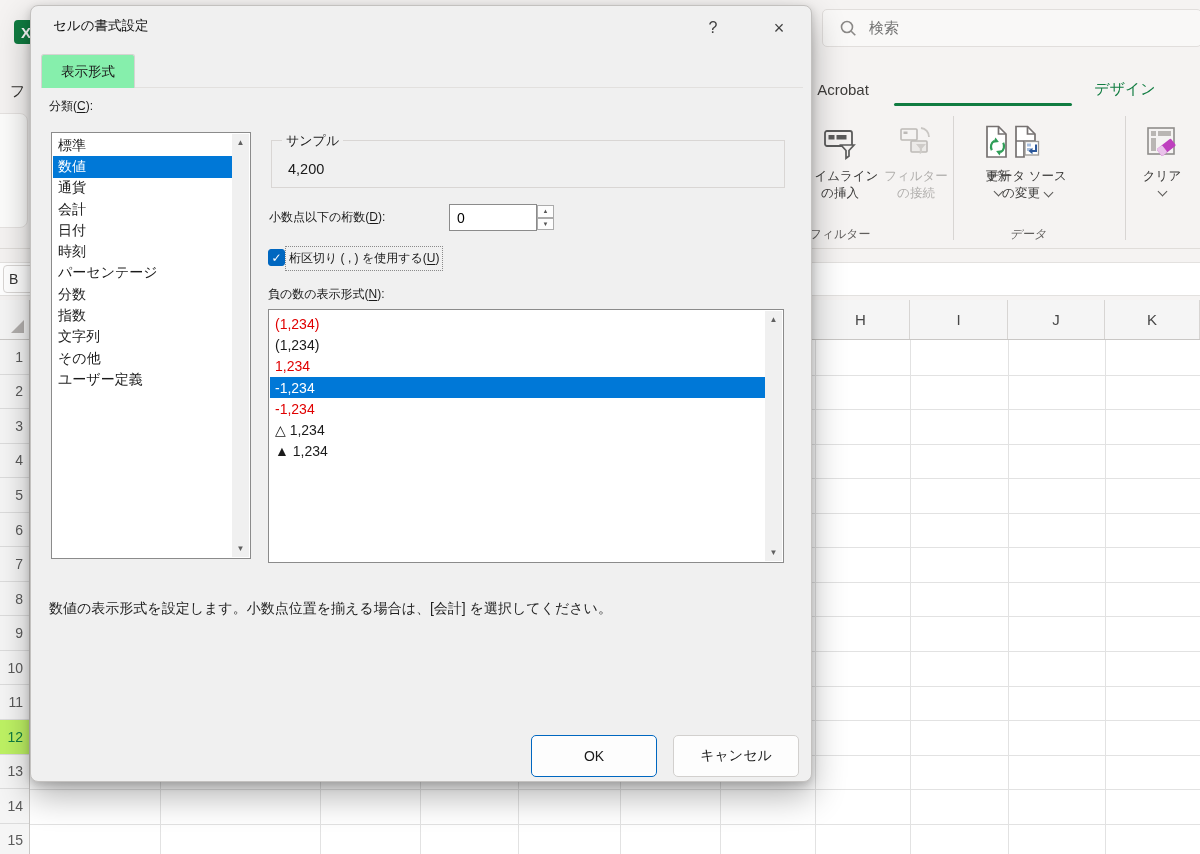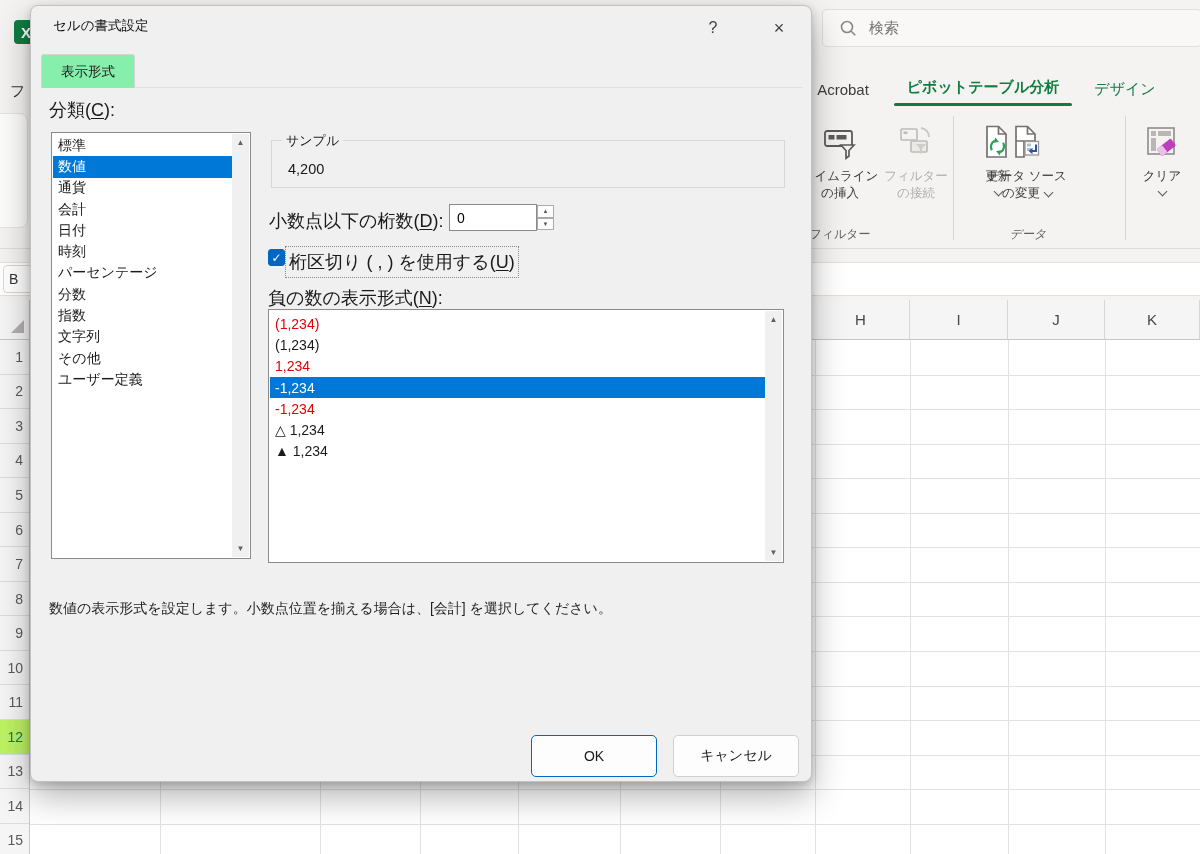--- a/index.html
+++ b/index.html
@@ -71,21 +71,21 @@
             border:1px solid #c3c1bf; border-radius:8px; z-index:50;
             box-shadow: 0 14px 34px rgba(0,0,0,.30), 0 3px 8px rgba(0,0,0,.18); }
   #dlg-title { left:22px; top:11px; font-size:13.5px; color:#111; }
   .cap-btn { top:8px; width:32px; height:28px; display:flex; align-items:center; justify-content:center;
              font-size:16px; color:#404040; }
   #dlg-tab { left:10px; top:48px; width:94px; height:34px; background:#86efac;
              border:1px solid #d6d4d2; border-bottom:none; border-radius:3px 3px 0 0;
              display:flex; align-items:center; justify-content:center; font-size:13.5px; z-index:2;}
   #dlg-tabline { left:10px; top:81px; width:762px; height:1px; background:#e2e0de; }
 
-  .lbl { font-size:18px; color:#1a1a1a; white-space:nowrap; }
+  .lbl { font-size:12px; color:#1a1a1a; white-space:nowrap; }
   .lbl u { text-underline-offset:2px; }
 
   .listbox { background:#fff; border:1px solid #8b8b8b; }
   .li { height:21.3px; font-size:14px; display:flex; align-items:center; padding-left:5px;
         white-space:pre; color:#1a1a1a; }
   .li.sel { background:#0078D7; color:#fff; }
   .li.red { color:#E00000; }
 
   .sbar { position:absolute; top:1px; right:1px; bottom:1px; width:17px; background:#f0f0f0; }
   .sbar .ar { position:absolute; left:0; width:17px; height:17px; color:#606060; font-size:8px;
@@ -129,21 +129,20 @@
 <div class="abs" id="ribbon-band">
   <div class="abs" id="search-box">
     <svg width="18" height="18">
       <circle cx="8" cy="8" r="5.5" fill="none" stroke="#8a8886" stroke-width="1.6"></circle>
       <line x1="12.2" y1="12.2" x2="16.3" y2="16.3" stroke="#8a8886" stroke-width="1.6"></line>
     </svg>
     <span class="ph">検索</span>
   </div>
 
   <div class="abs rtab" style="left:804px;width:78px;">Acrobat</div>
-  <div class="abs rtab active" style="left:890px;width:186px;top:72px;">ピボットテーブル分析</div>
   <div class="abs rtab green" style="left:1086px;width:78px;">デザイン</div>
   <div class="abs" id="tab-underline"></div>
 
   <div class="abs rbtn" style="left:798px;width:84px;">
     <span class="ic">
       <svg width="36" height="36" viewBox="0 0 36 36">
         <rect x="3" y="7" width="27" height="15" rx="2" fill="none" stroke="#5b5b5b" stroke-width="1.8"></rect>
         <rect x="6.5" y="11" width="6" height="4.5" fill="#5b5b5b"></rect>
         <rect x="14.5" y="11" width="10" height="4.5" fill="#5b5b5b"></rect>
         <path d="M19 21 h13 l-5 5.5 v5.5 l-3 2.3 v-7.8 z" fill="#f5f3f2" stroke="#5b5b5b" stroke-width="1.7"></path>

